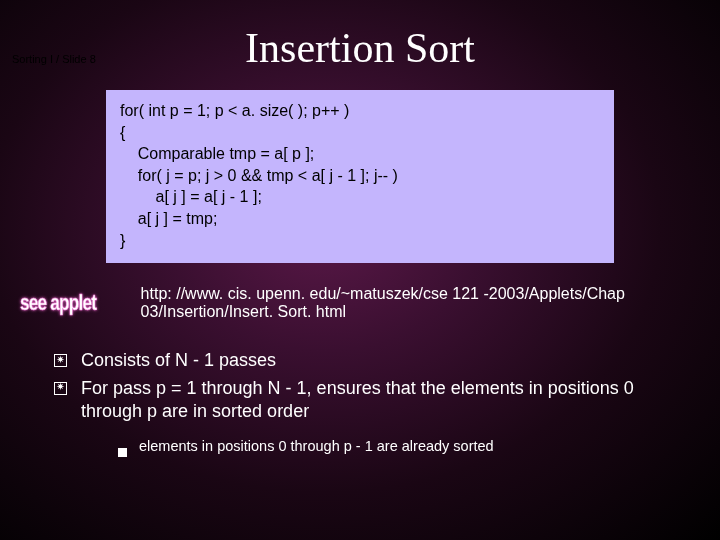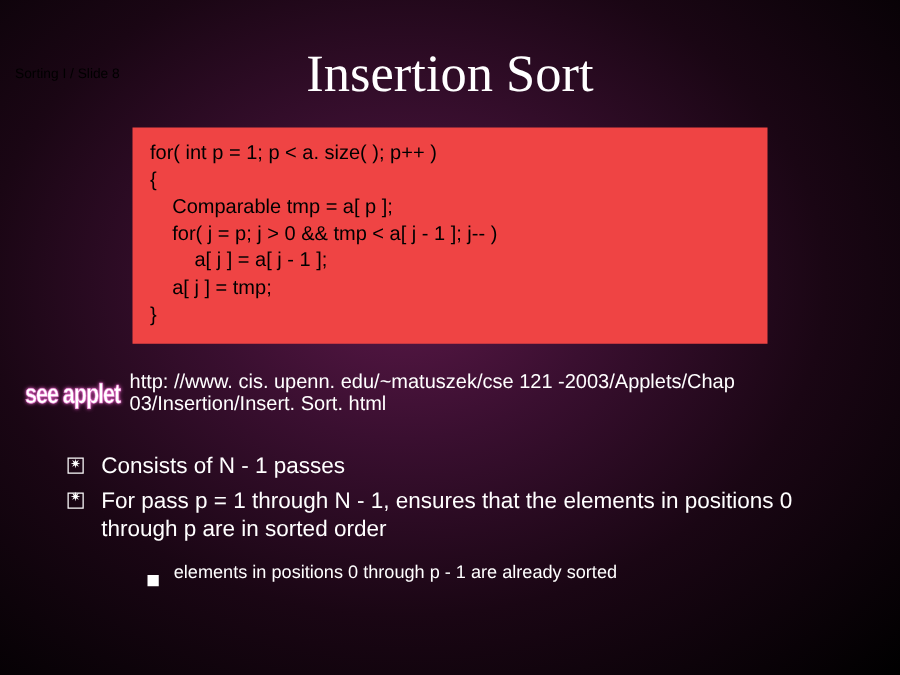--- a/index.html
+++ b/index.html
@@ -20,38 +20,39 @@
     color: #000000;
     font-family: Arial, sans-serif;
     margin-top: 43px;
   }
   .title {
     text-align: center;
     font-family: "Times New Roman", Times, serif;
     font-size: 42px;
     font-weight: normal;
     color: #ffffff;
-    margin-top: 36px;
+    margin-top: 24px;
   }
   .codebox {
-    background: #ef4444;
+    background: #c4b5fd;
     color: #000000;
     width: 508px;
     margin: 18px auto 0 auto;
     padding: 10px 14px 12px 14px;
     font-family: "Comic Sans MS", "Comic Sans", cursive, sans-serif;
     font-size: 16px;
     line-height: 1.35;
     white-space: pre;
   }
   .linkrow {
     margin-top: 22px;
     padding-left: 20px;
     display: flex;
     align-items: center;
+    gap: 37px;
   }
   .seeapplet {
     font-family: Arial, sans-serif;
     font-weight: bold;
     font-size: 22px;
     color: #ffffff;
     letter-spacing: -1px;
     transform: scaleX(0.78);
     transform-origin: left center;
     text-shadow: 0 0 2px #e060c0, 0 0 4px #e060c0;

